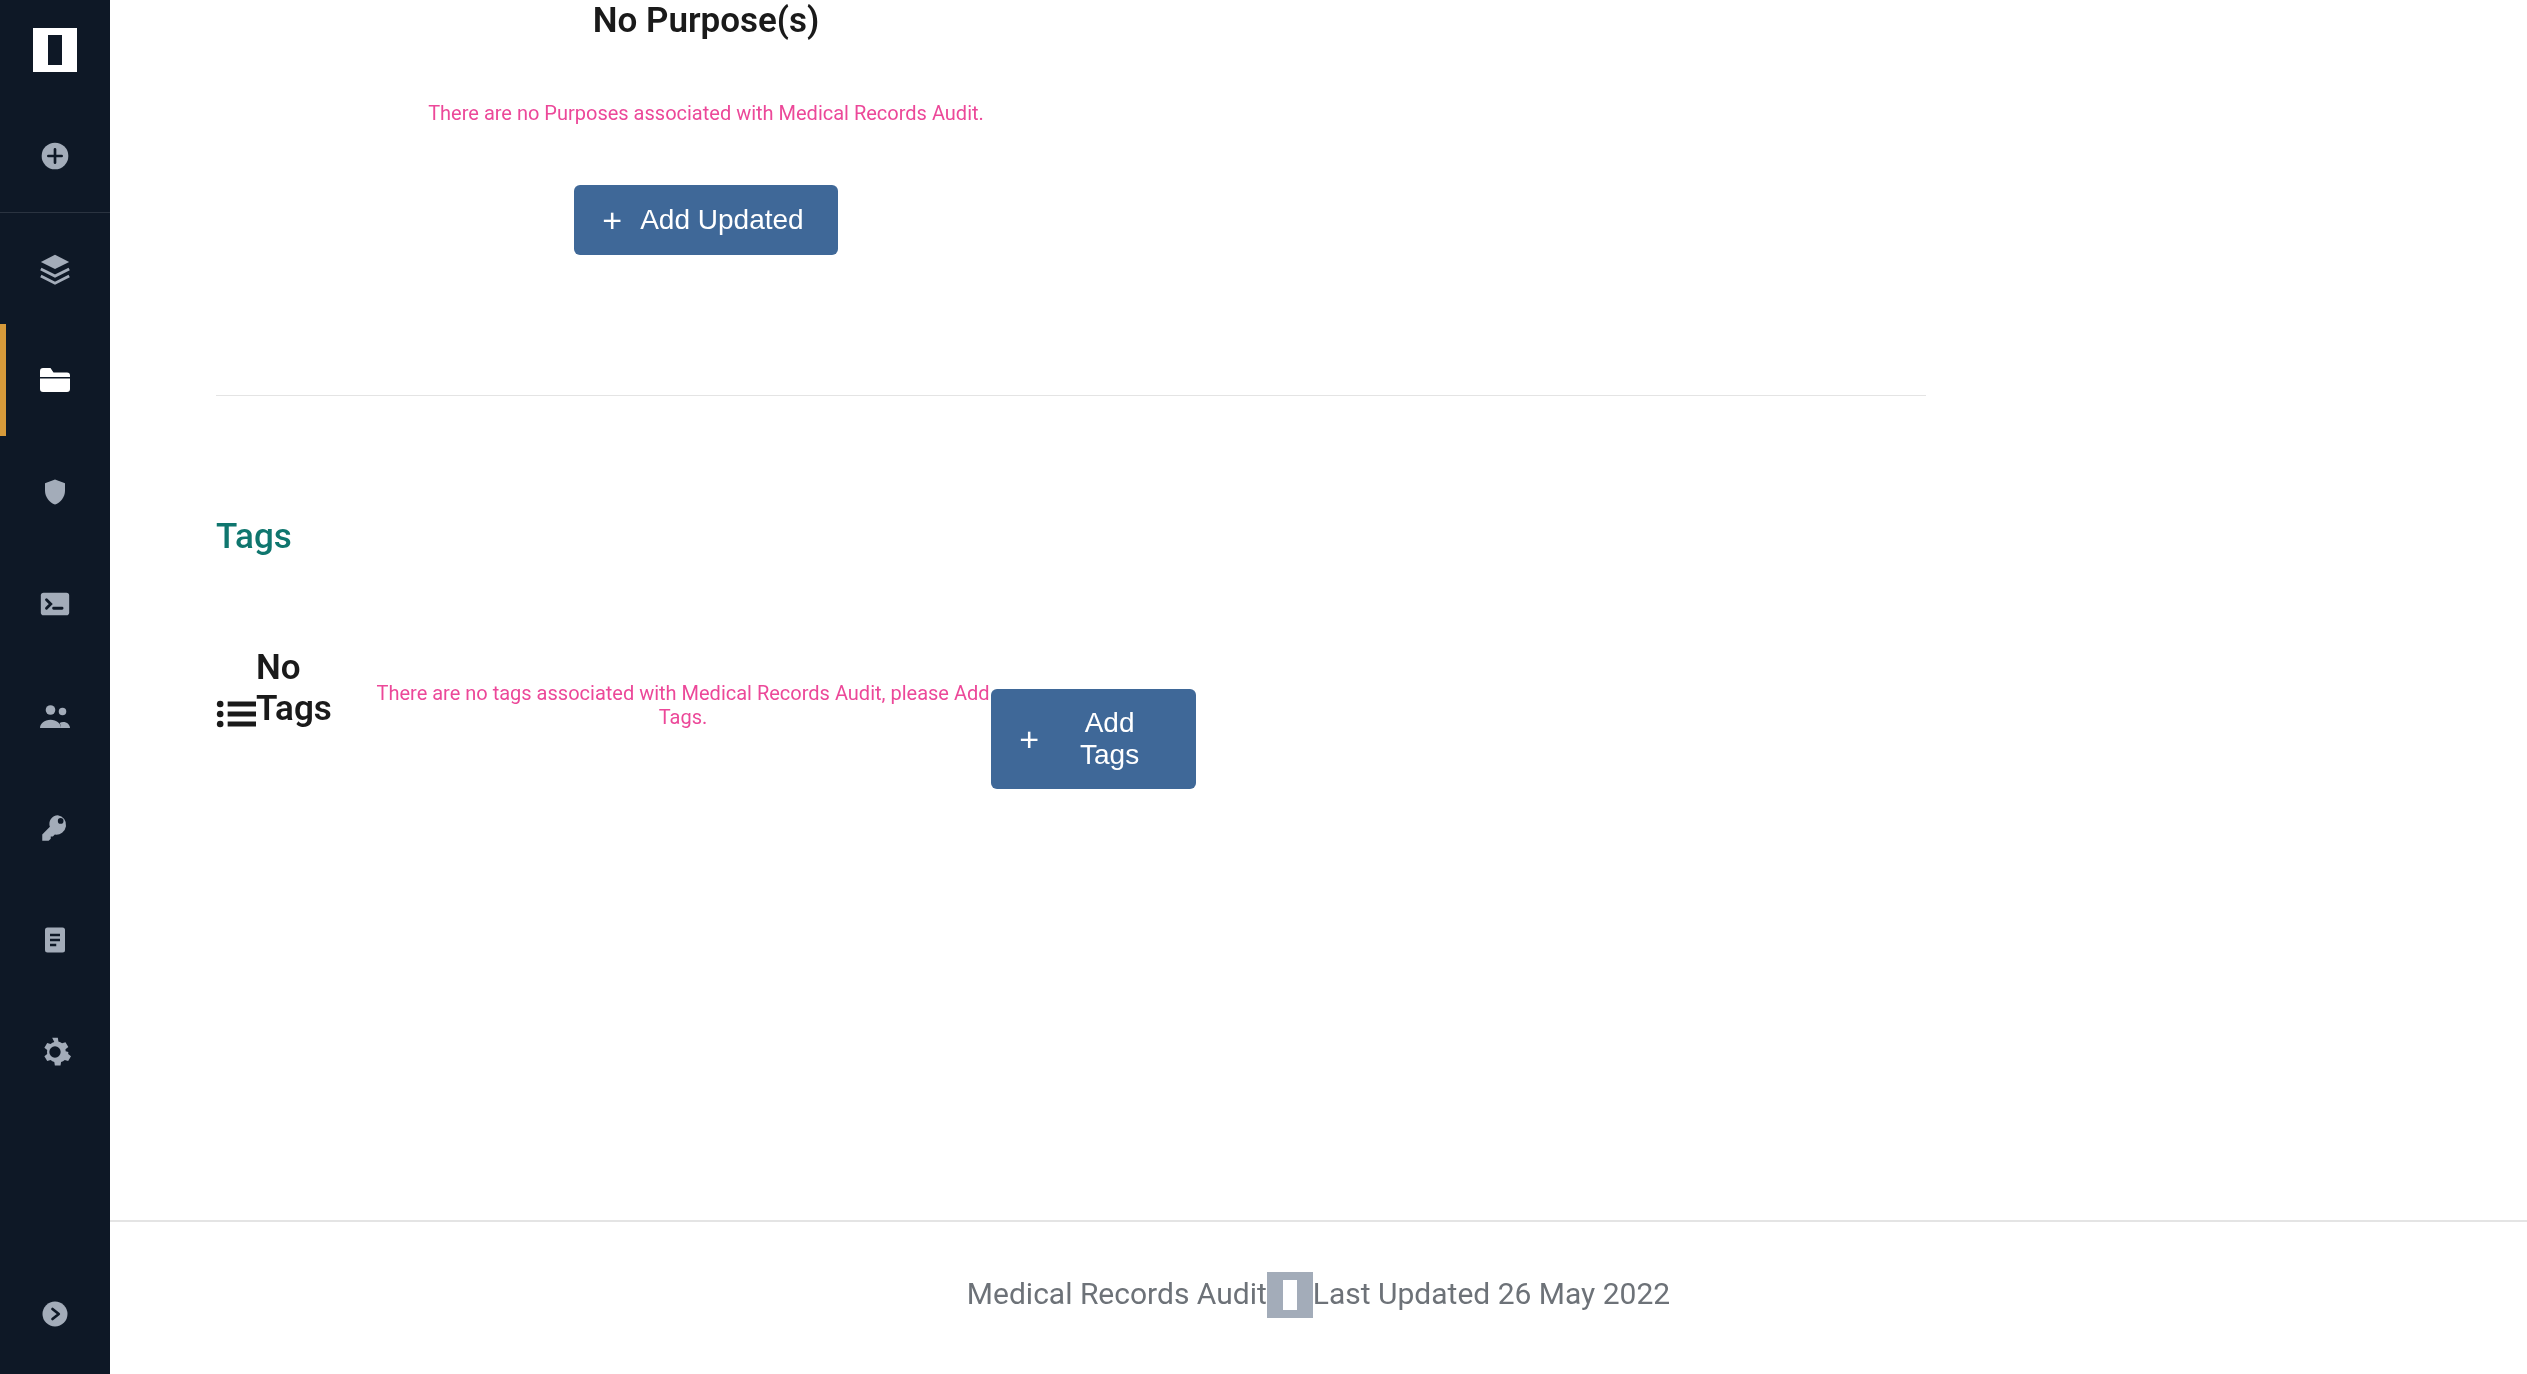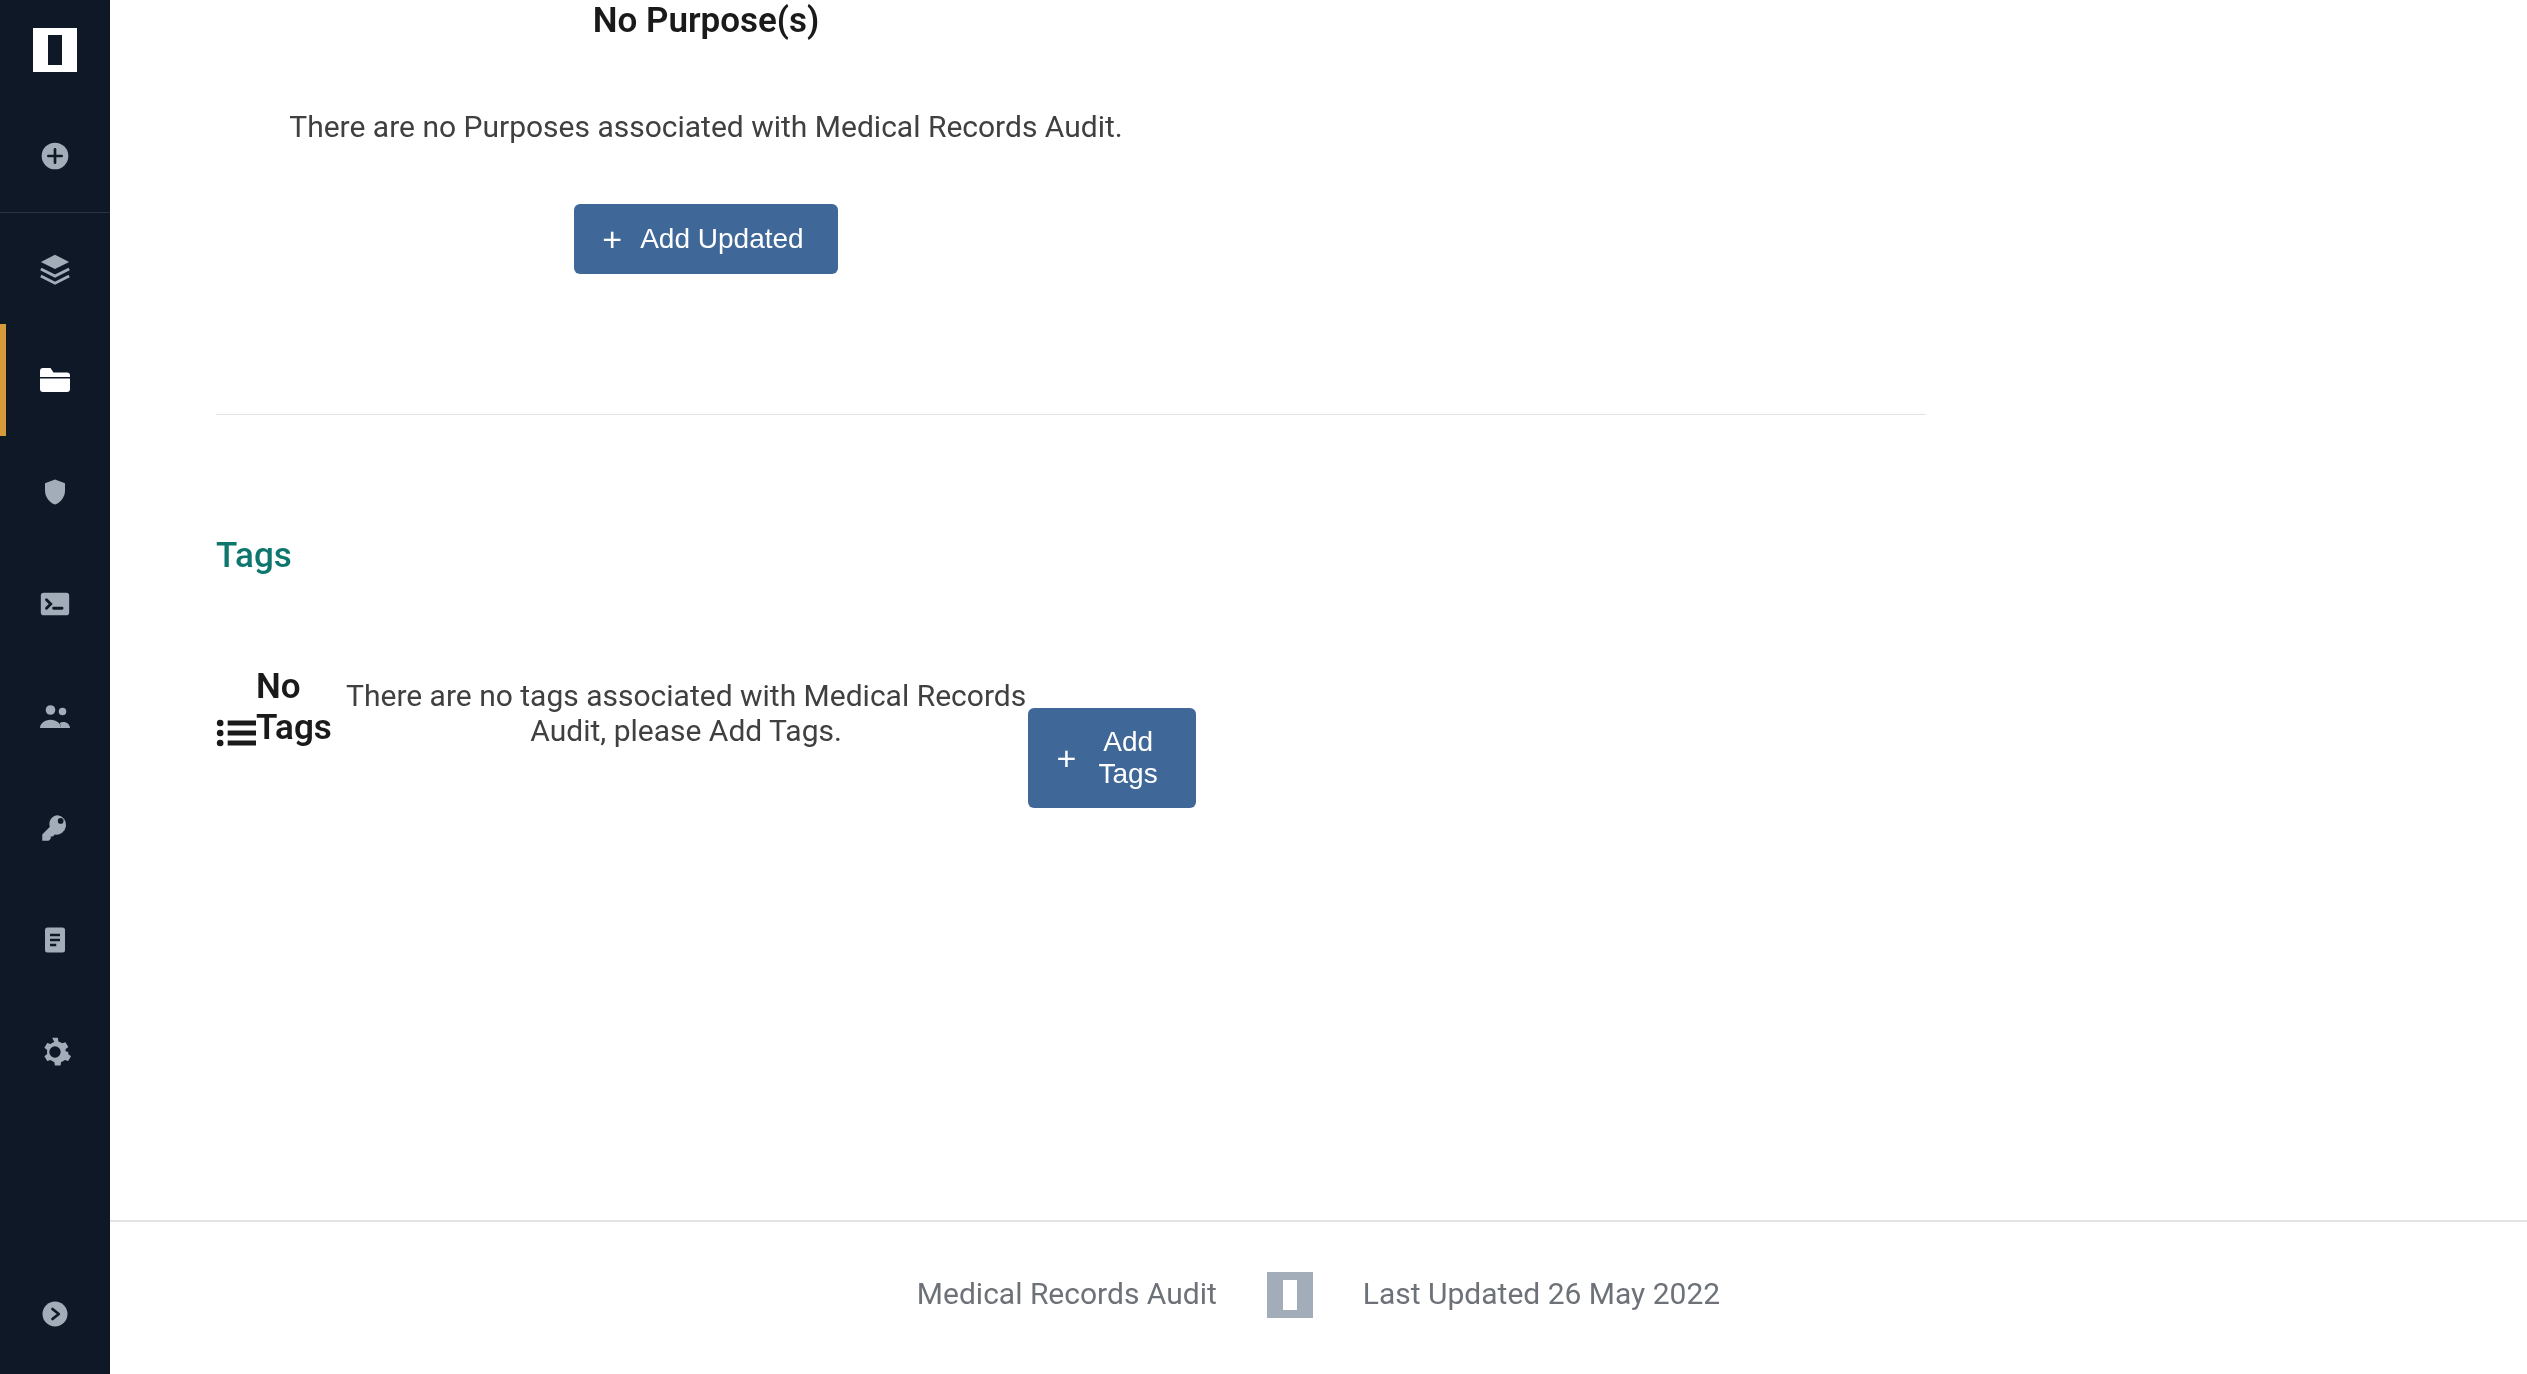--- a/index.html
+++ b/index.html
@@ -102,25 +102,24 @@
   width: 980px;
   margin: 0;
 }
 .empty-title {
   font-size: 35px;
   font-weight: 600;
   color: #1a1a1a;
   margin-bottom: 60px;
 }
 .empty-subtitle {
-  font-size: 30px;
-  color: #404040;
+  font-size: 20px;
+  color: #ec4899;
   margin-bottom: 60px;
   text-align: center;
-  margin-top: 8px;
 }
 .btn {
   display: inline-flex;
   align-items: center;
   gap: 18px;
   background: #3f6898;
   color: #ffffff;
   border: none;
   padding: 18px 34px 18px 28px;
   font-size: 28px;
@@ -153,21 +152,20 @@
   position: fixed;
   left: 110px;
   right: 0;
   bottom: 0;
   border-top: 2px solid #e4e4e4;
   background: #ffffff;
   padding: 48px 0 58px 0;
   display: flex;
   align-items: center;
   justify-content: center;
-  gap: 50px;
 }
 .footer-text {
   font-size: 30px;
   color: #6d7278;
 }
 .footer-logo {
   width: 46px;
   height: 46px;
   background: #a3acb9;
   display: flex;

